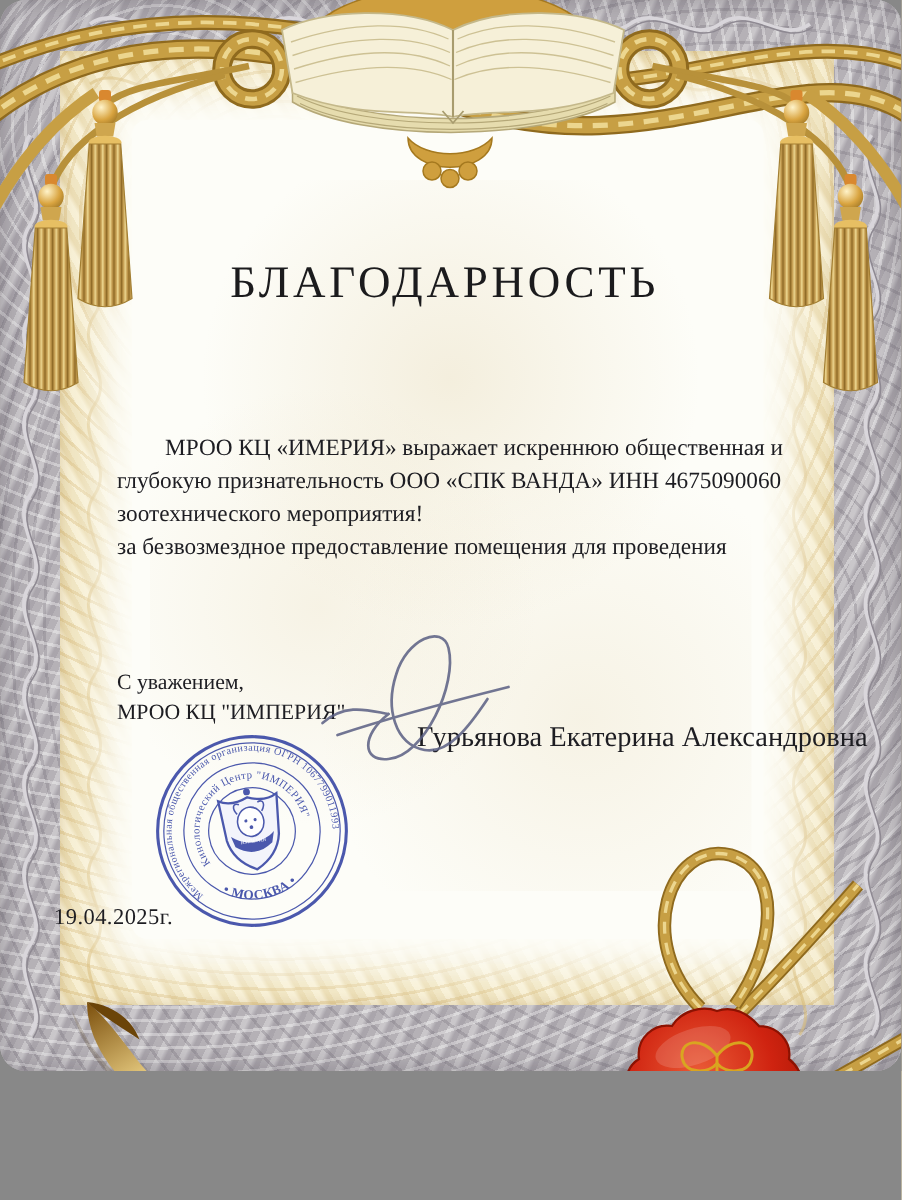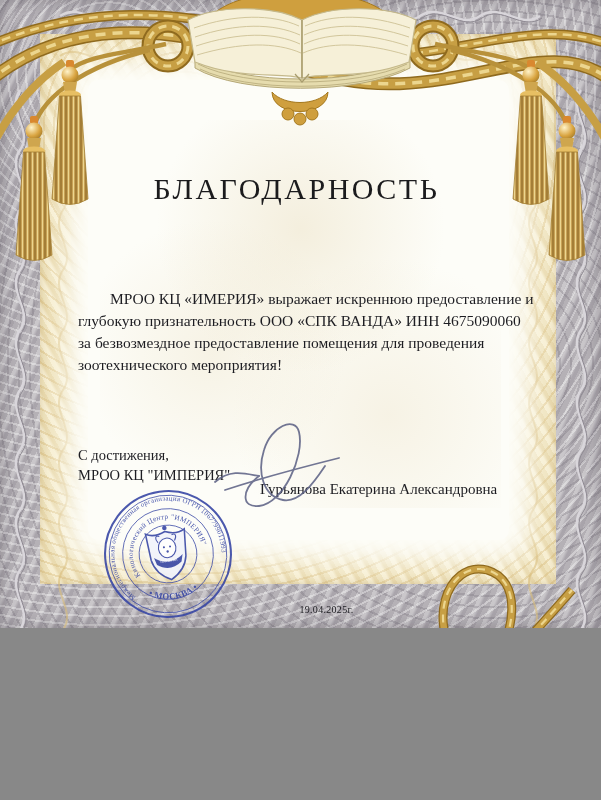--- a/index.html
+++ b/index.html
@@ -1,19 +1,20 @@
 <!DOCTYPE html>
 <html><head>
 <meta charset="utf-8">
 <style>
   html,body{margin:0;padding:0;background:#888;}
   .cert{
-    position:relative;width:601px;height:628px;overflow:hidden;
+    position:relative;width:601px;height:714px;overflow:hidden;
     font-family:"Liberation Serif", serif;
     background:#b5b1b6;
+    border-radius:17px;
   }
   
   .silver-frame{
     position:absolute;inset:0;z-index:1;
     background-color:#b5b1b6;
     background-image:
       repeating-radial-gradient(circle at 18% 12%, rgba(255,255,255,.35) 0 2px, rgba(0,0,0,0) 2px 9px),
       repeating-radial-gradient(circle at 82% 58%, rgba(120,114,124,.30) 0 2px, rgba(0,0,0,0) 2px 11px),
       repeating-linear-gradient(115deg, rgba(255,255,255,.28) 0 3px, rgba(137,131,142,.26) 6px 9px, rgba(255,255,255,0) 9px 14px);
     box-shadow:inset 0 0 18px rgba(60,55,65,.35);
@@ -53,27 +54,27 @@
     position:absolute;left:0;right:0;top:172px;z-index:4;
     text-align:center;font-size:30px;letter-spacing:2.5px;color:#1b1b1d;
     transform:translateX(-4px);
   }
   .body-text{position:absolute;left:78px;top:288px;z-index:4;}
   .line{font-size:15.5px;line-height:22px;color:#1d1d22;white-space:nowrap;}
   .indent{padding-left:32px;}
   .sig-block{position:absolute;left:78px;top:445px;z-index:4;}
   .sig-line{font-size:14.5px;line-height:20px;color:#1d1d22;white-space:nowrap;}
   .signer-name{
-    position:absolute;left:260px;top:481px;z-index:4;
-    font-size:15px;color:#1d1d22;white-space:nowrap;
+    position:absolute;left:278px;top:481px;z-index:4;
+    font-size:19px;color:#1d1d22;white-space:nowrap;
   }
   .date{
     position:absolute;left:0;right:0;top:604px;z-index:4;
-    text-align:center;font-size:10px;letter-spacing:.3px;color:#1d1d22;
-    padding-left:52px;
+    font-size:15px;letter-spacing:.3px;color:#1d1d22;
+    padding-left:36px;
   }
   .stamp-txt{fill:#3847a5;letter-spacing:.3px;}
 </style>
 </head>
 <body>
 
 <div class="cert">
 
   <div class="silver-frame"></div>
   <div class="cream-frame"></div>
@@ -177,28 +178,28 @@
         <path d="M407,55 C 363,42 328,42 303,53"></path>
       </g>
       <path d="M302,20 L302,78" stroke="#a89c6e" stroke-width="1.4"></path>
       <path d="M295,74 L302,82 L309,74" fill="none" stroke="#a89c6e" stroke-width="1.2"></path>
     </g>
   </svg>
 
   <div class="title">БЛАГОДАРНОСТЬ</div>
 
   <div class="body-text">
-    <div class="line indent">МРОО КЦ «ИМЕРИЯ» выражает искреннюю предоставление и</div>
+    <div class="line indent">МРОО КЦ «ИМЕРИЯ» выражает искреннюю общественная и</div>
     <div class="line">глубокую признательность ООО «СПК ВАНДА» ИНН 4675090060</div>
+    <div class="line">зоотехнического мероприятия!</div>
     <div class="line">за безвозмездное предоставление помещения для проведения</div>
-    <div class="line">зоотехнического мероприятия!</div>
   </div>
 
   <div class="sig-block">
-    <div class="sig-line">С достижения,</div>
+    <div class="sig-line">С уважением,</div>
     <div class="sig-line">МРОО КЦ "ИМПЕРИЯ"</div>
   </div>
 
   <div class="signer-name">Гурьянова Екатерина Александровна</div>
 
   <div class="date">19.04.2025г.</div>
 
   <svg class="sign-svg" width="145" height="102" viewBox="0 0 145 102">
     <g fill="none" stroke="#5a5f83" stroke-width="1.8" stroke-linecap="round" opacity=".85">
       <path d="M12,66 C 28,52 44,58 56,60"></path>

